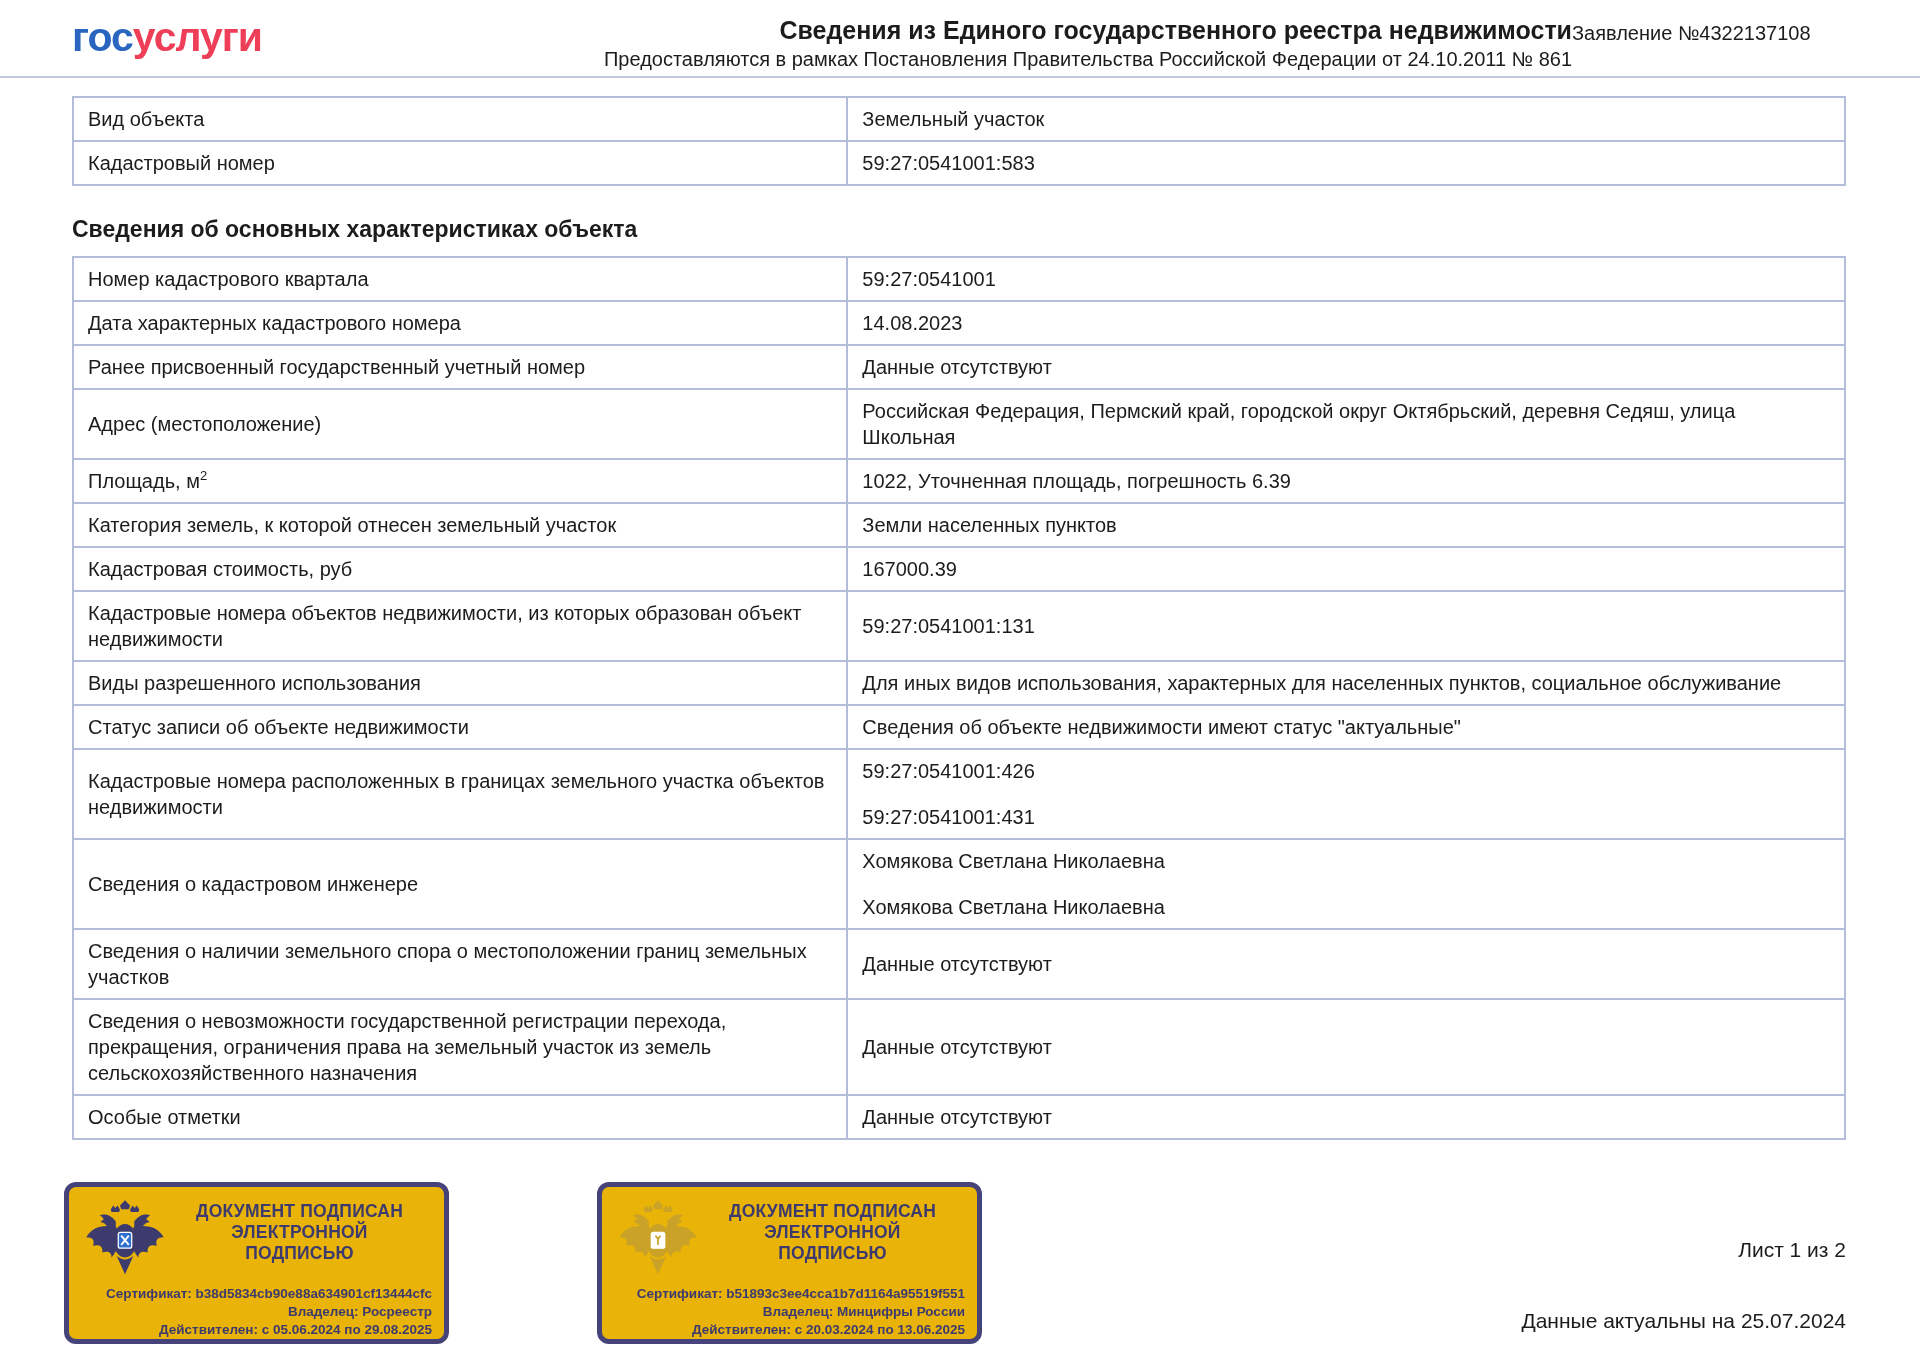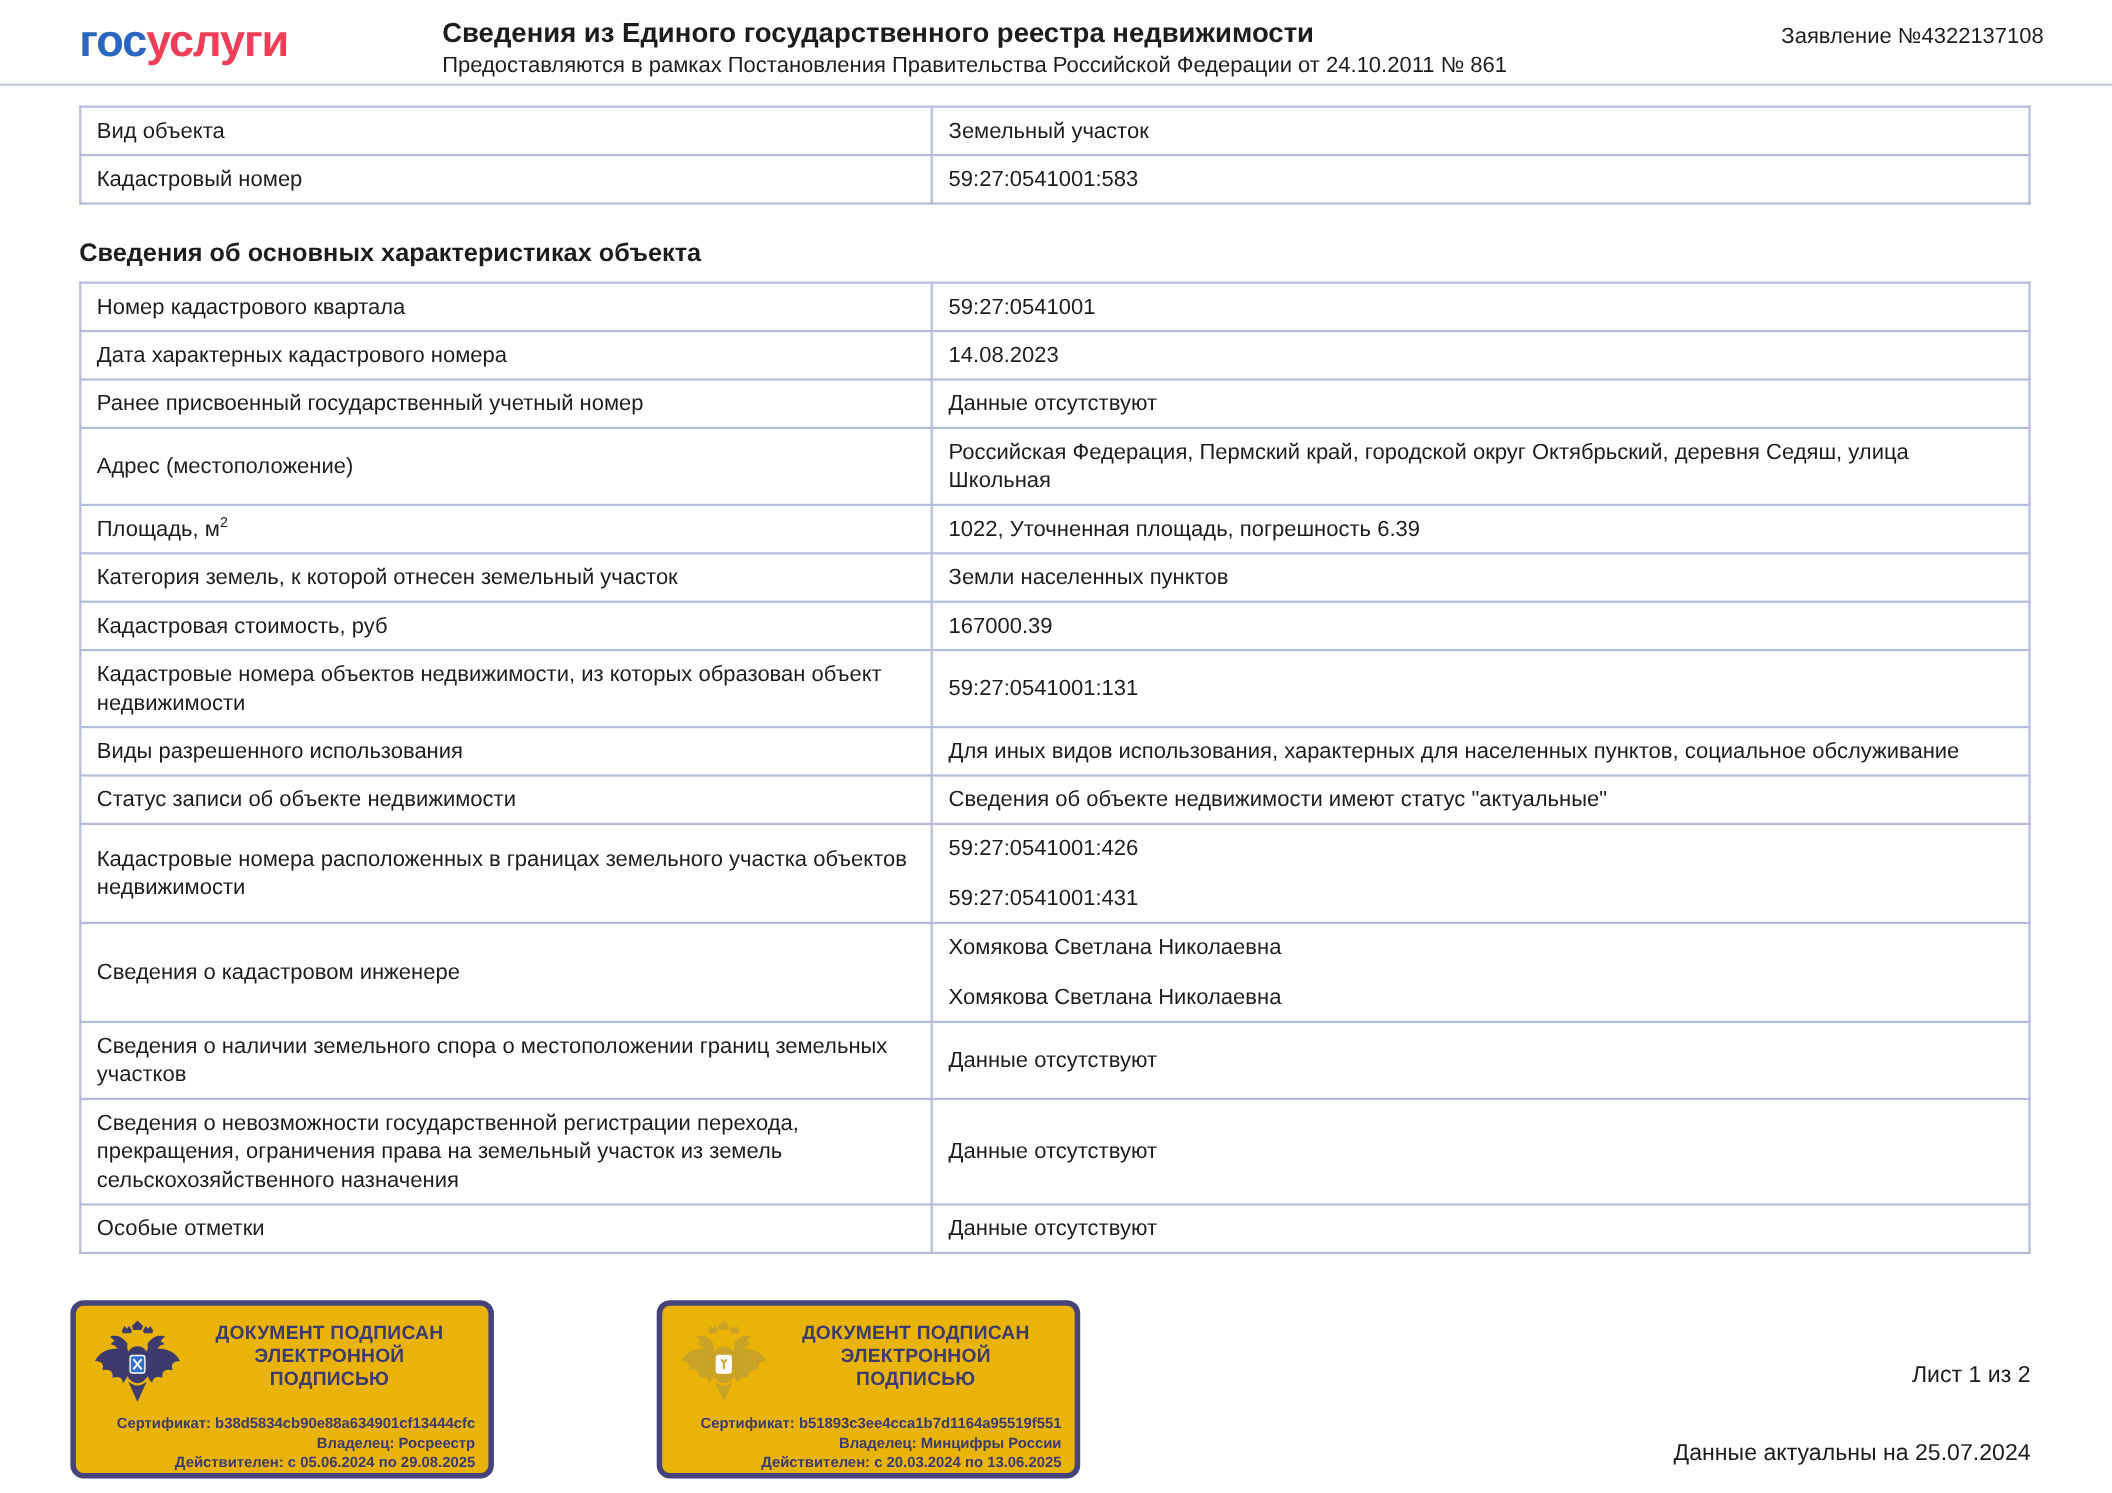--- a/index.html
+++ b/index.html
@@ -25,24 +25,24 @@
 
   
   .header{
     display:flex;align-items:flex-start;
     padding:10px 62px 0 72px;height:78px;
     border-bottom:2px solid var(--sep);
   }
   .logo{font-size:41px;font-weight:800;letter-spacing:-1px;margin-top:4px;width:330px;flex:none;}
   .logo .lg-b{color:var(--logo-blue);}
   .logo .lg-r{color:var(--logo-red);}
-  .header-center{flex:1;text-align:left;}
+  .header-center{flex:1;text-align:right;}
   .doc-title{font-size:25px;font-weight:700;margin-top:6px;}
   .doc-subtitle{font-size:20px;margin-top:3px;}
-  .application{width:286px;flex:none;text-align:right;font-size:20px;margin-top:12px;}
+  .application{width:286px;flex:none;font-size:20px;margin-top:12px;}
 
   
   .content{padding:18px 74px 0 72px;}
   table{border-collapse:collapse;width:100%;background:#fff;}
   table{border:2.5px solid var(--table-border);}
   td{
     border:2px solid var(--table-border-light);
     font-size:20px;line-height:26px;
     padding:8px 14px;vertical-align:middle;
   }

